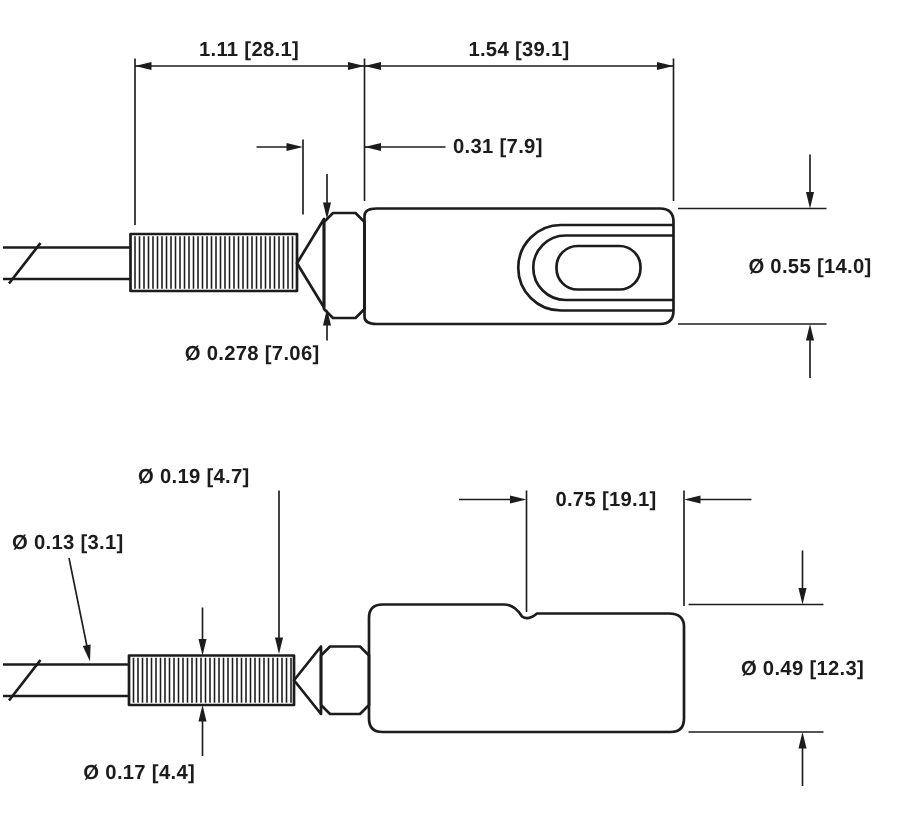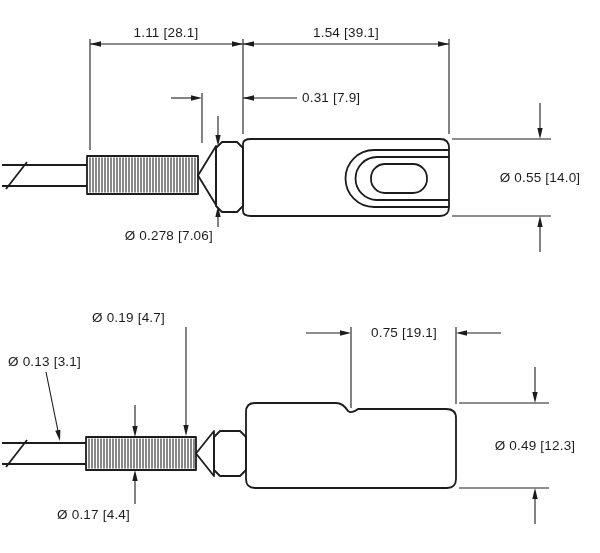--- a/index.html
+++ b/index.html
@@ -2,21 +2,21 @@
 <html style="--line-color: #1c1c1c; --bg-color: #ffffff;"><head>
 <meta charset="utf-8">
 <style>
   :root{ --line-color:#1c1c1c; --bg-color:#ffffff; }
   *{ margin:0; padding:0; box-sizing:border-box; }
   html,body{ background:var(--bg-color); }
   body{
     width:600px; height:553px; overflow:hidden;
     font-family:"Liberation Sans", sans-serif;
   }
-  .drawing-canvas{ width:524px; height:553px; }
+  .drawing-canvas{ width:524px; height:553px;font-weight:bold; }
   svg text{
     font-family:"Liberation Sans", sans-serif;
     font-size:13.5px;
     letter-spacing:.2px;
     fill:var(--line-color);
   }
   .part line, .part path, .part rect, .part polygon{
     stroke:var(--line-color); fill:none; stroke-width:1.8;
     stroke-linejoin:round; stroke-linecap:butt;
   }

